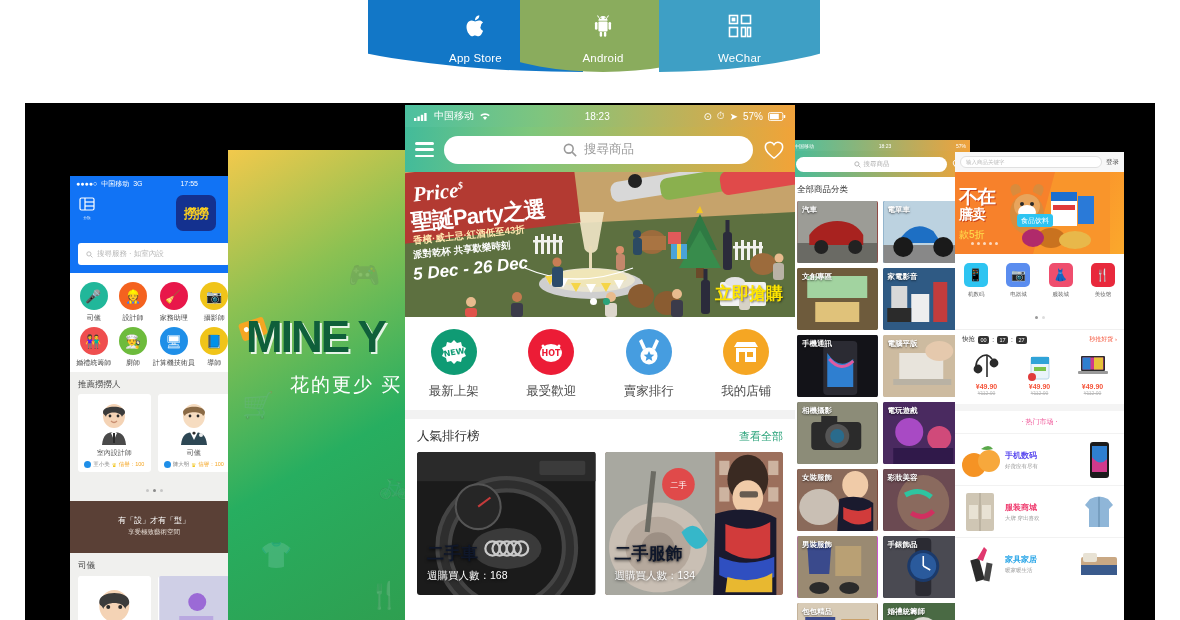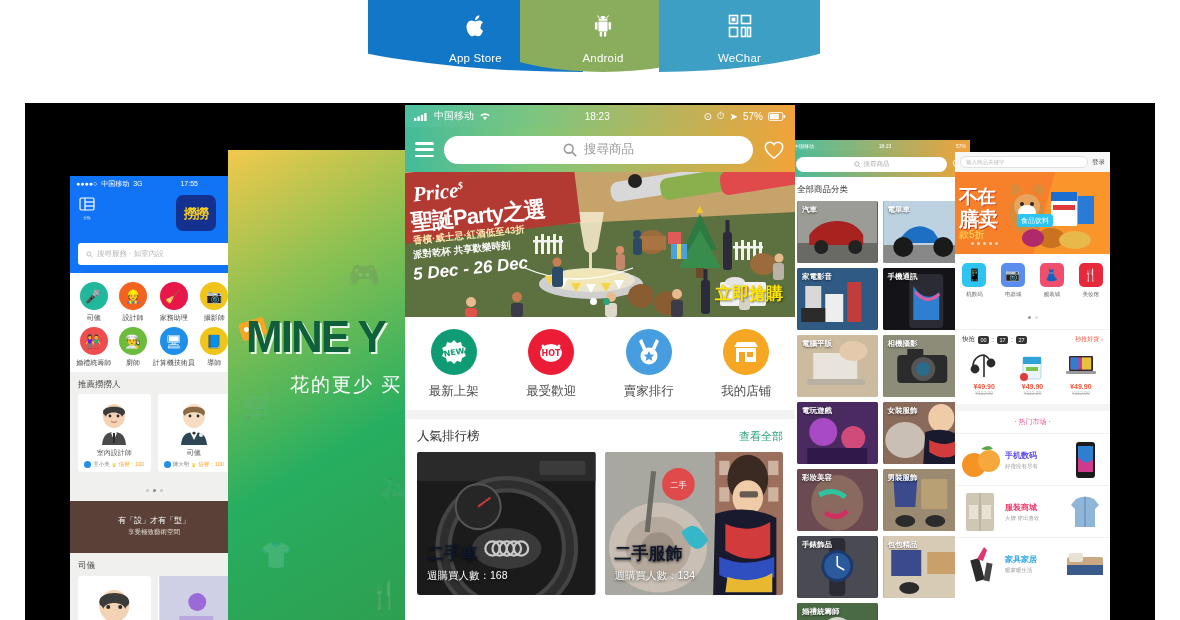--- a/index.html
+++ b/index.html
@@ -106,27 +106,27 @@
   .p4 { left: 790px; top: 140px; width: 180px; height: 480px; z-index: 8; }
   .p4 .status { height: 11px; background: linear-gradient(90deg,#4cc0a0,#f0a23c); color:#fff; font-size:5px; display:flex; align-items:center; justify-content:space-between; padding:0 4px;}
   .p4 .navbar { height: 26px; background: linear-gradient(90deg,#45bc9b,#f1a338); display: flex; align-items: center; padding: 0 6px; gap: 5px; }
   .p4 .sbar { flex: 1; height: 15px; background: #fff; border-radius: 8px; display: flex; align-items: center; justify-content: center; gap: 3px; font-size: 6.5px; color: #b0b0b0; }
   .p4 .ttl { padding: 7px 7px 5px; font-size: 8.5px; color: #333; background: #fff; }
   .p4 .cgrid { display: grid; grid-template-columns: 1fr 1fr; gap: 5px; padding: 0 7px 7px; background: #fff; }
   .p4 .cg { height: 62px; position: relative; overflow: hidden; border-radius: 2px; }
   .p4 .cg .cl { position: absolute; left: 5px; top: 4px; color: #fff; font-size: 7.5px; font-weight: bold; text-shadow: 0 1px 2px rgba(0,0,0,.6); }
 
   
-  .p5 { left: 955px; top: 152px; width: 155px; height: 468px; z-index: 9; background:#fff; }
+  .p5 { left: 955px; top: 152px; width: 169px; height: 468px; z-index: 9; background:#fff; }
   .p5 .navbar { height: 20px; background: #f7f7f7; display: flex; align-items: center; padding: 0 5px; gap: 4px; }
   .p5 .sbar { flex: 1; height: 12px; background: #fff; border: 1px solid #e0e0e0; border-radius: 6px; display: flex; align-items: center; padding: 0 5px; font-size: 5.5px; color: #bbb; }
   .p5 .login { font-size: 6.5px; color: #444; }
   .p5 .banner { height: 82px; position: relative; overflow: hidden; background: linear-gradient(120deg,#f96d2b,#fba92c); }
   .p5 .bt1 { position: absolute; left: 4px; top: 12px; color: #fff; font-size: 19px; font-weight: bold; text-shadow: 1px 1px 0 #c8431a; letter-spacing: -1px; }
-  .p5 .bt2 { position: absolute; left: 4px; top: 34px; color: #fff; font-size: 20px; font-weight: bold; text-shadow: 1px 1px 0 #c8431a; letter-spacing: -1px; }
+  .p5 .bt2 { position: absolute; left: 4px; top: 34px; color: #fff; font-size: 14px; font-weight: bold; text-shadow: 1px 1px 0 #c8431a; letter-spacing: -1px; }
   .p5 .bt3 { position: absolute; left: 4px; top: 56px; color: #ffe14d; font-size: 10px; font-weight: normal; }
   .p5 .btag { position: absolute; left: 62px; top: 42px; background: #2ec4f1; color: #fff; font-size: 7px; padding: 2px 4px; border-radius: 3px; line-height: 9px; text-align:center; }
   .p5 .bdots { position: absolute; left: 14px; bottom: 5px; }
   .p5 .bdots i { display: inline-block; width: 3px; height: 3px; border-radius: 50%; background: rgba(255,255,255,.7); margin: 0 1.5px; }
   .p5 .icons { display: flex; padding: 9px 0 7px; background: #fff; }
   .p5 .ic { flex: 1; text-align: center; }
   .p5 .ic .sq { width: 24px; height: 24px; border-radius: 5px; margin: 0 auto 4px; display: flex; align-items: center; justify-content: center; color: #fff; font-size: 12px; }
   .p5 .ic .lb { font-size: 5.5px; color: #666; }
   .p5 .pdots { text-align: center; padding-bottom: 6px; }
   .p5 .pdots i { display: inline-block; width: 3px; height: 3px; border-radius: 50%; background: #ddd; margin: 0 2px; }
@@ -624,20 +624,25 @@
             <circle cx="24" cy="46" r="7" fill="#222"></circle>
             <circle cx="58" cy="46" r="7" fill="#222"></circle>
           </svg><div class="cl">汽車</div></div>
       <div class="cg" style="background:#1c5c96"><svg width="100%" height="62" viewBox="0 0 80 62">
             <rect width="80" height="62" fill="#bcd2e0"></rect>
             <rect y="44" width="80" height="18" fill="#888"></rect>
             <path d="M18 36 q14 -18 32 -6 l8 12 l-44 0z" fill="#1d6fc4"></path>
             <circle cx="20" cy="46" r="10" fill="#1a1a1a"></circle>
             <circle cx="60" cy="46" r="10" fill="#1a1a1a"></circle>
           </svg><div class="cl">電單車</div></div>
+      <div class="cg" style="background:#6b5a3e"><svg width="100%" height="62" viewBox="0 0 80 62">
+            <rect width="80" height="62" fill="#6e5b3c"></rect>
+            <rect x="10" y="8" width="60" height="22" fill="#a2d3a0"></rect>
+            <rect x="18" y="34" width="44" height="20" fill="#e0c27a"></rect>
+          </svg><div class="cl">文創專區</div></div>
       <div class="cg" style="background:#2b4f78"><svg width="100%" height="62" viewBox="0 0 80 62">
             <rect width="80" height="62" fill="#2f5a84"></rect>
             <rect x="8" y="18" width="16" height="36" fill="#d8d8d8"></rect>
             <rect x="28" y="26" width="18" height="28" fill="#eee"></rect>
             <rect x="50" y="14" width="14" height="40" fill="#c23c3c"></rect>
             <rect x="4" y="40" width="24" height="14" fill="#2b2b2b"></rect>
           </svg><div class="cl">家電影音</div></div>
       <div class="cg" style="background:#1a1a22"><svg width="100%" height="62" viewBox="0 0 80 62">
             <rect width="80" height="62" fill="#131318"></rect>
             <rect x="26" y="6" width="34" height="54" rx="4" fill="#2b2b33"></rect>

